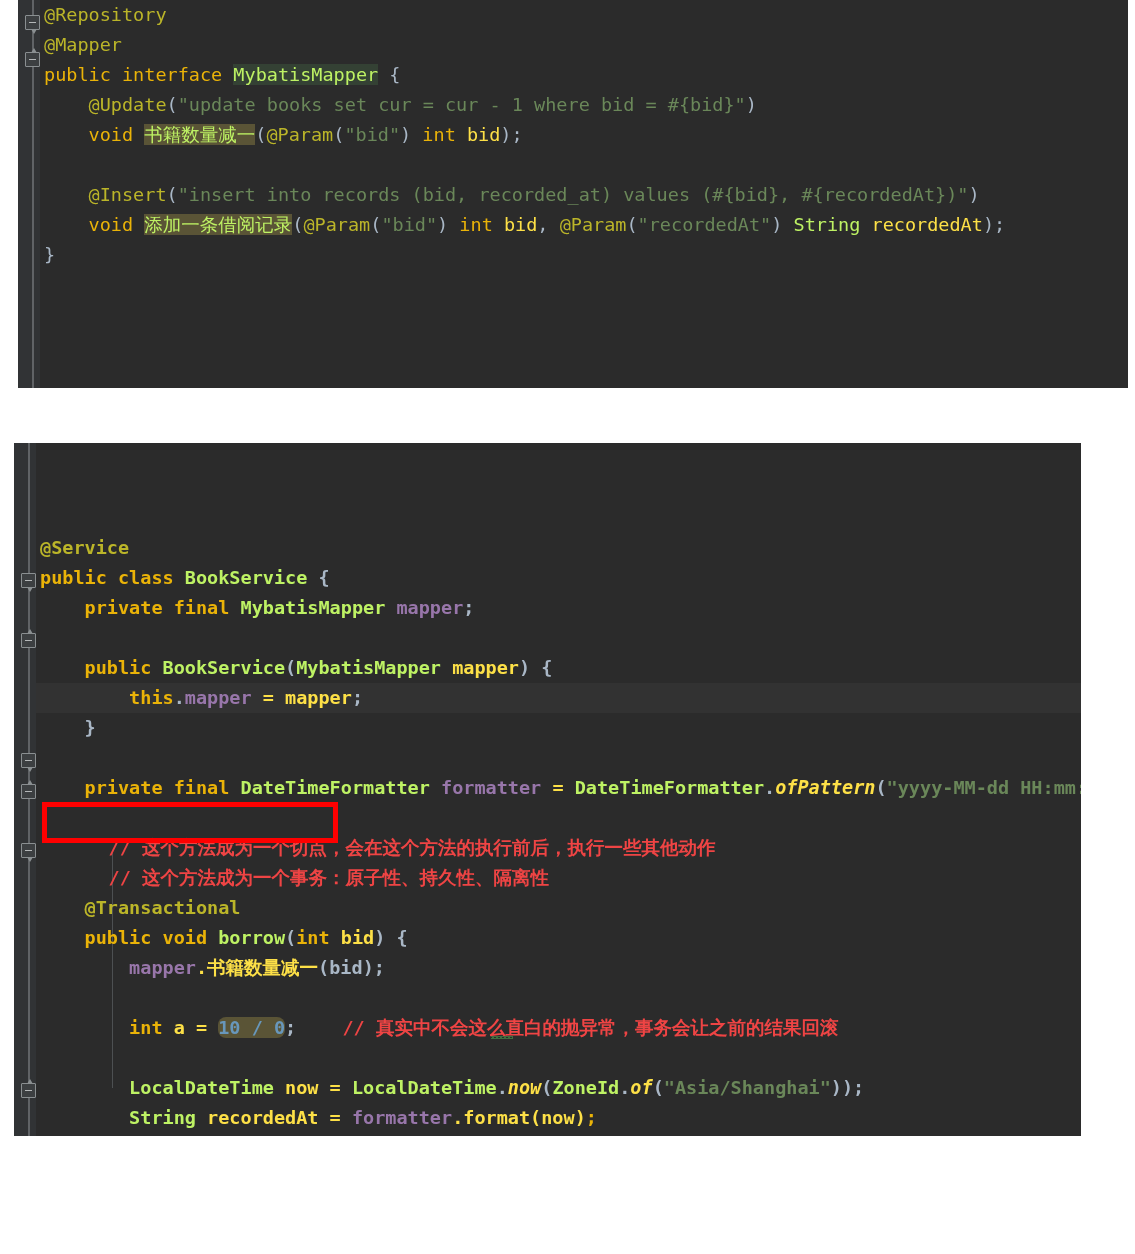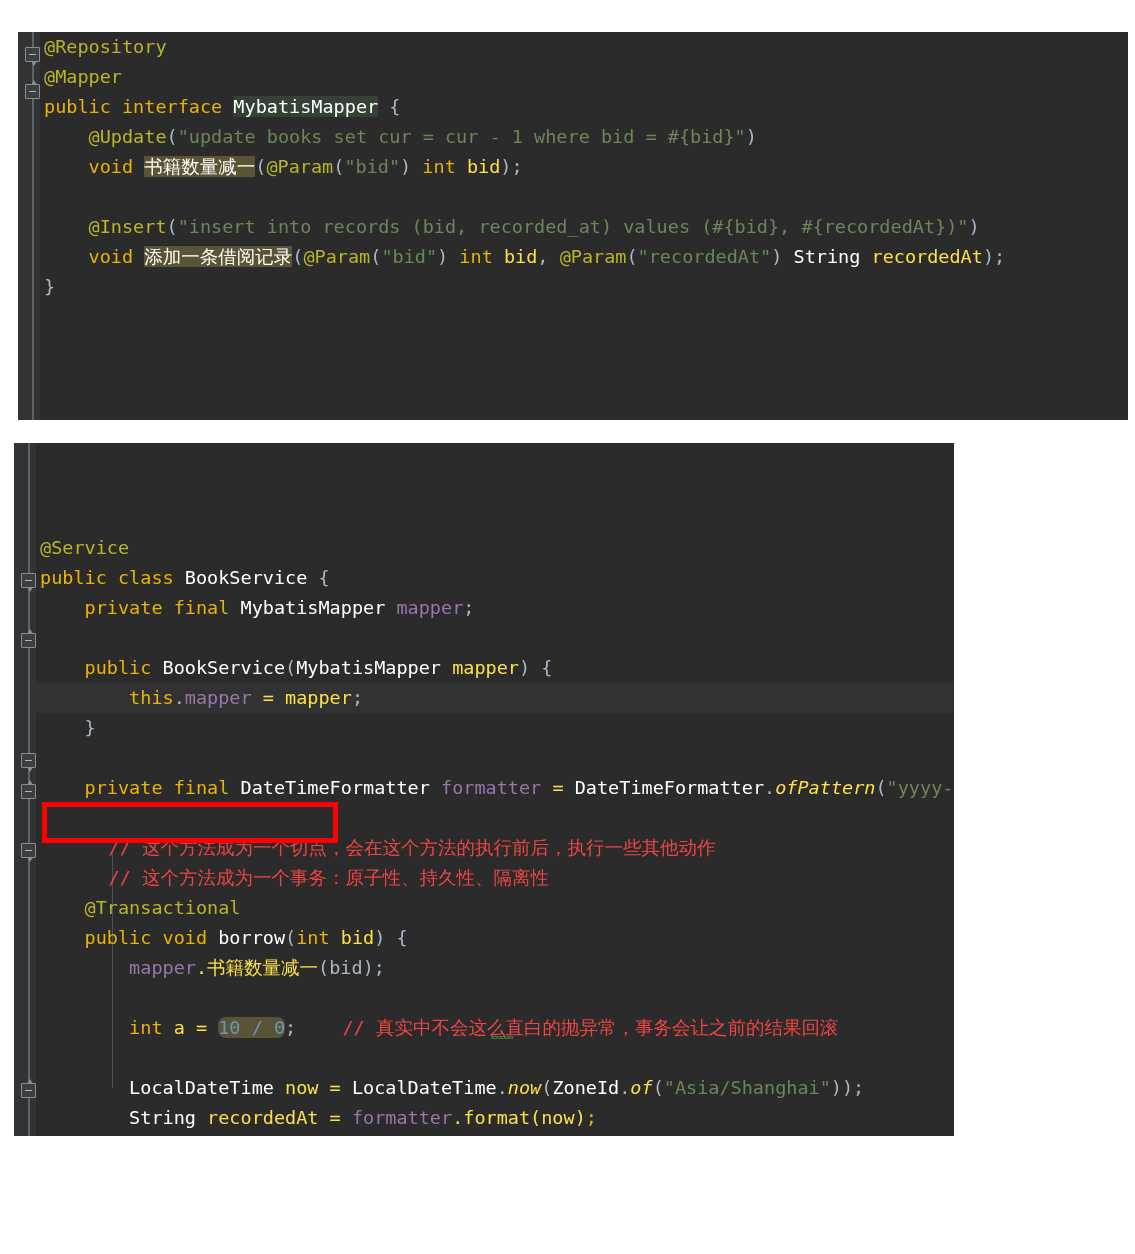--- a/index.html
+++ b/index.html
@@ -19,27 +19,27 @@
     position: absolute;
     background: #2b2b2b;
     overflow: hidden;
     box-sizing: border-box;
   }
   #block-mapper {
     left: 18px;
     top: 0px;
     width: 1110px;
     height: 388px;
-    margin-top: 32px;
   }
   #block-service {
     left: 14px;
     top: 443px;
-    width: 940px;
+    width: 1067px;
     height: 693px;
+    font-weight: bold;
   }
 
   
   .gutter {
     position: absolute;
     left: 0;
     top: 0;
     bottom: 0;
     width: 22px;
     background: #313335;
@@ -123,21 +123,21 @@
     position: absolute;
     width: 1px;
     background: #4d5052;
   }
 
   
   .kw       { color: #eab308; }
   .ann      { color: #bbb529; }
   .str      { color: #6a8759; }
   .num      { color: #6897bb; border-radius: 8px; }
-  .cls      { color: #ffffff; }
+  .cls      { color: #bef264; }
   .fld      { color: #9876aa; }
   .com      { color: #ef4444; margin-left: 24px; }
   .plain    { color: #fde047; }
   .punc     { color: #a9b7c6; }
   .ital     { font-style: italic; }
 
   
   .hl-ident { background: #344134; }
   
   .hl-olive { background: #5a5436; }

